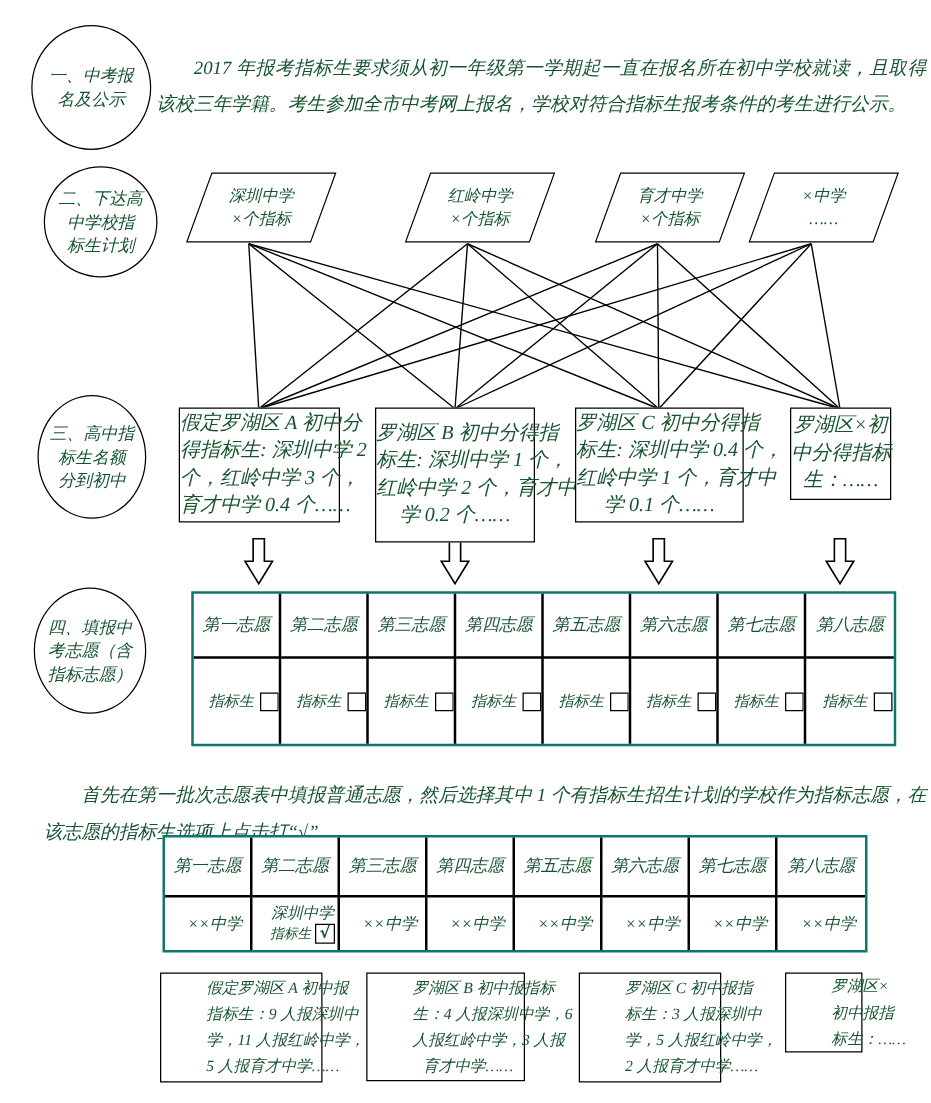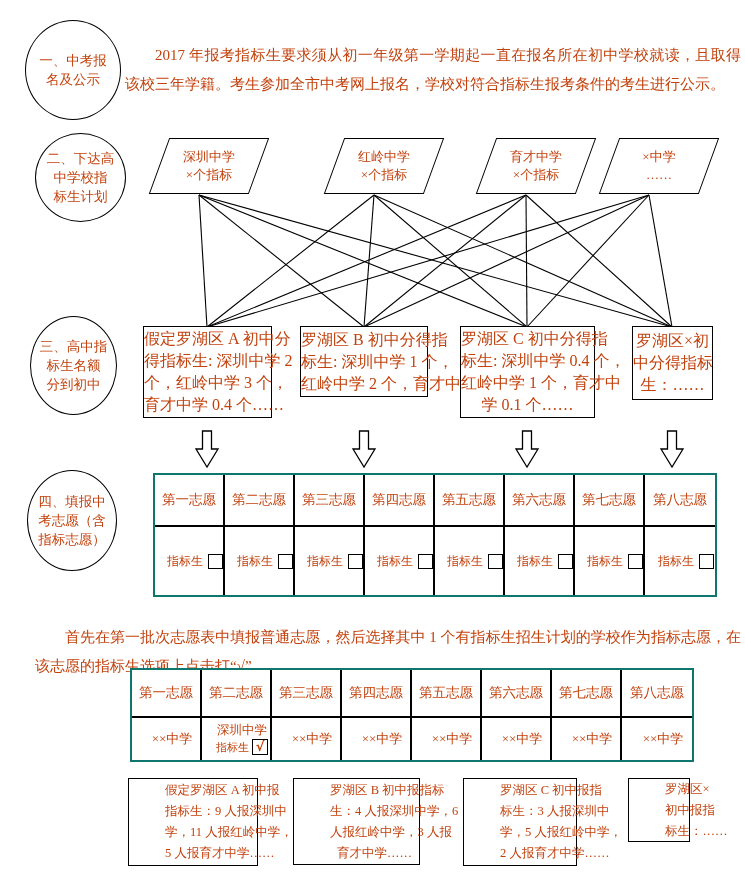--- a/index.html
+++ b/index.html
@@ -1,19 +1,20 @@
 <!DOCTYPE html>
 <html><head>
 <meta charset="utf-8">
 <style>
   html,body { margin:0; padding:0; background:#fff; }
   .canvas {
     position:relative; width:745px; height:882px; background:#ffffff;
-    color:#c2410c; font-family:"Liberation Serif","DejaVu Serif",serif;
+    color:#14532d; font-family:"Liberation Serif","DejaVu Serif",serif;
     overflow:hidden;
+    font-style:italic;
   }
   svg.overlay { position:absolute; left:0; top:0; pointer-events:none; }
 
   
   .circle {
     position:absolute; border:1.5px solid #000; border-radius:50%;
     display:flex; flex-direction:column; align-items:center; justify-content:center;
     text-align:center; font-size:13.5px; line-height:19px; background:#fff;
     box-sizing:border-box;
   }
@@ -42,21 +43,21 @@
   }
 
   
   .mbox,.bbox {
     position:absolute; border:1.5px solid #000; background:#fff;
     display:flex; flex-direction:column; justify-content:center;
     text-align:center; box-sizing:border-box;
   }
   .mbox { top:326px; font-size:16px; line-height:22px; }
   .ma{left:143px;width:129px;height:92px;}
-  .mb{left:300px;width:128px;height:71px;}
+  .mb{left:300px;width:128px;height:108px;}
   .mc{left:460px;width:135px;height:92px;}
   .md{left:632px;width:81px;height:74px;}
 
   
   .bbox { top:778px; font-size:12.5px; line-height:21px;padding-left:36px; }
   .b1{left:128px;width:130px;height:88px;}
   .b2{left:293px;width:127px;height:87px;}
   .b3{left:463px;width:114px;height:88px;text-align:right;}
   .b4{left:628px;width:62px;height:64px;}
   .mbox .ln,.bbox .ln{display:block; white-space:nowrap;}
@@ -174,20 +175,21 @@
   <div class="mbox ma">
     <span class="ln">假定罗湖区 A 初中分</span>
     <span class="ln">得指标生: 深圳中学 2</span>
     <span class="ln">个，红岭中学 3 个，</span>
     <span class="ln">育才中学 0.4 个……</span>
   </div>
   <div class="mbox mb">
     <span class="ln">罗湖区 B 初中分得指</span>
     <span class="ln">标生: 深圳中学 1 个，</span>
     <span class="ln">红岭中学 2 个，育才中</span>
+    <span class="ln">学 0.2 个……</span>
   </div>
   <div class="mbox mc">
     <span class="ln">罗湖区 C 初中分得指</span>
     <span class="ln">标生: 深圳中学 0.4 个，</span>
     <span class="ln">红岭中学 1 个，育才中</span>
     <span class="ln">学 0.1 个……</span>
   </div>
   <div class="mbox md">
     <span class="ln">罗湖区×初</span>
     <span class="ln">中分得指标</span>

